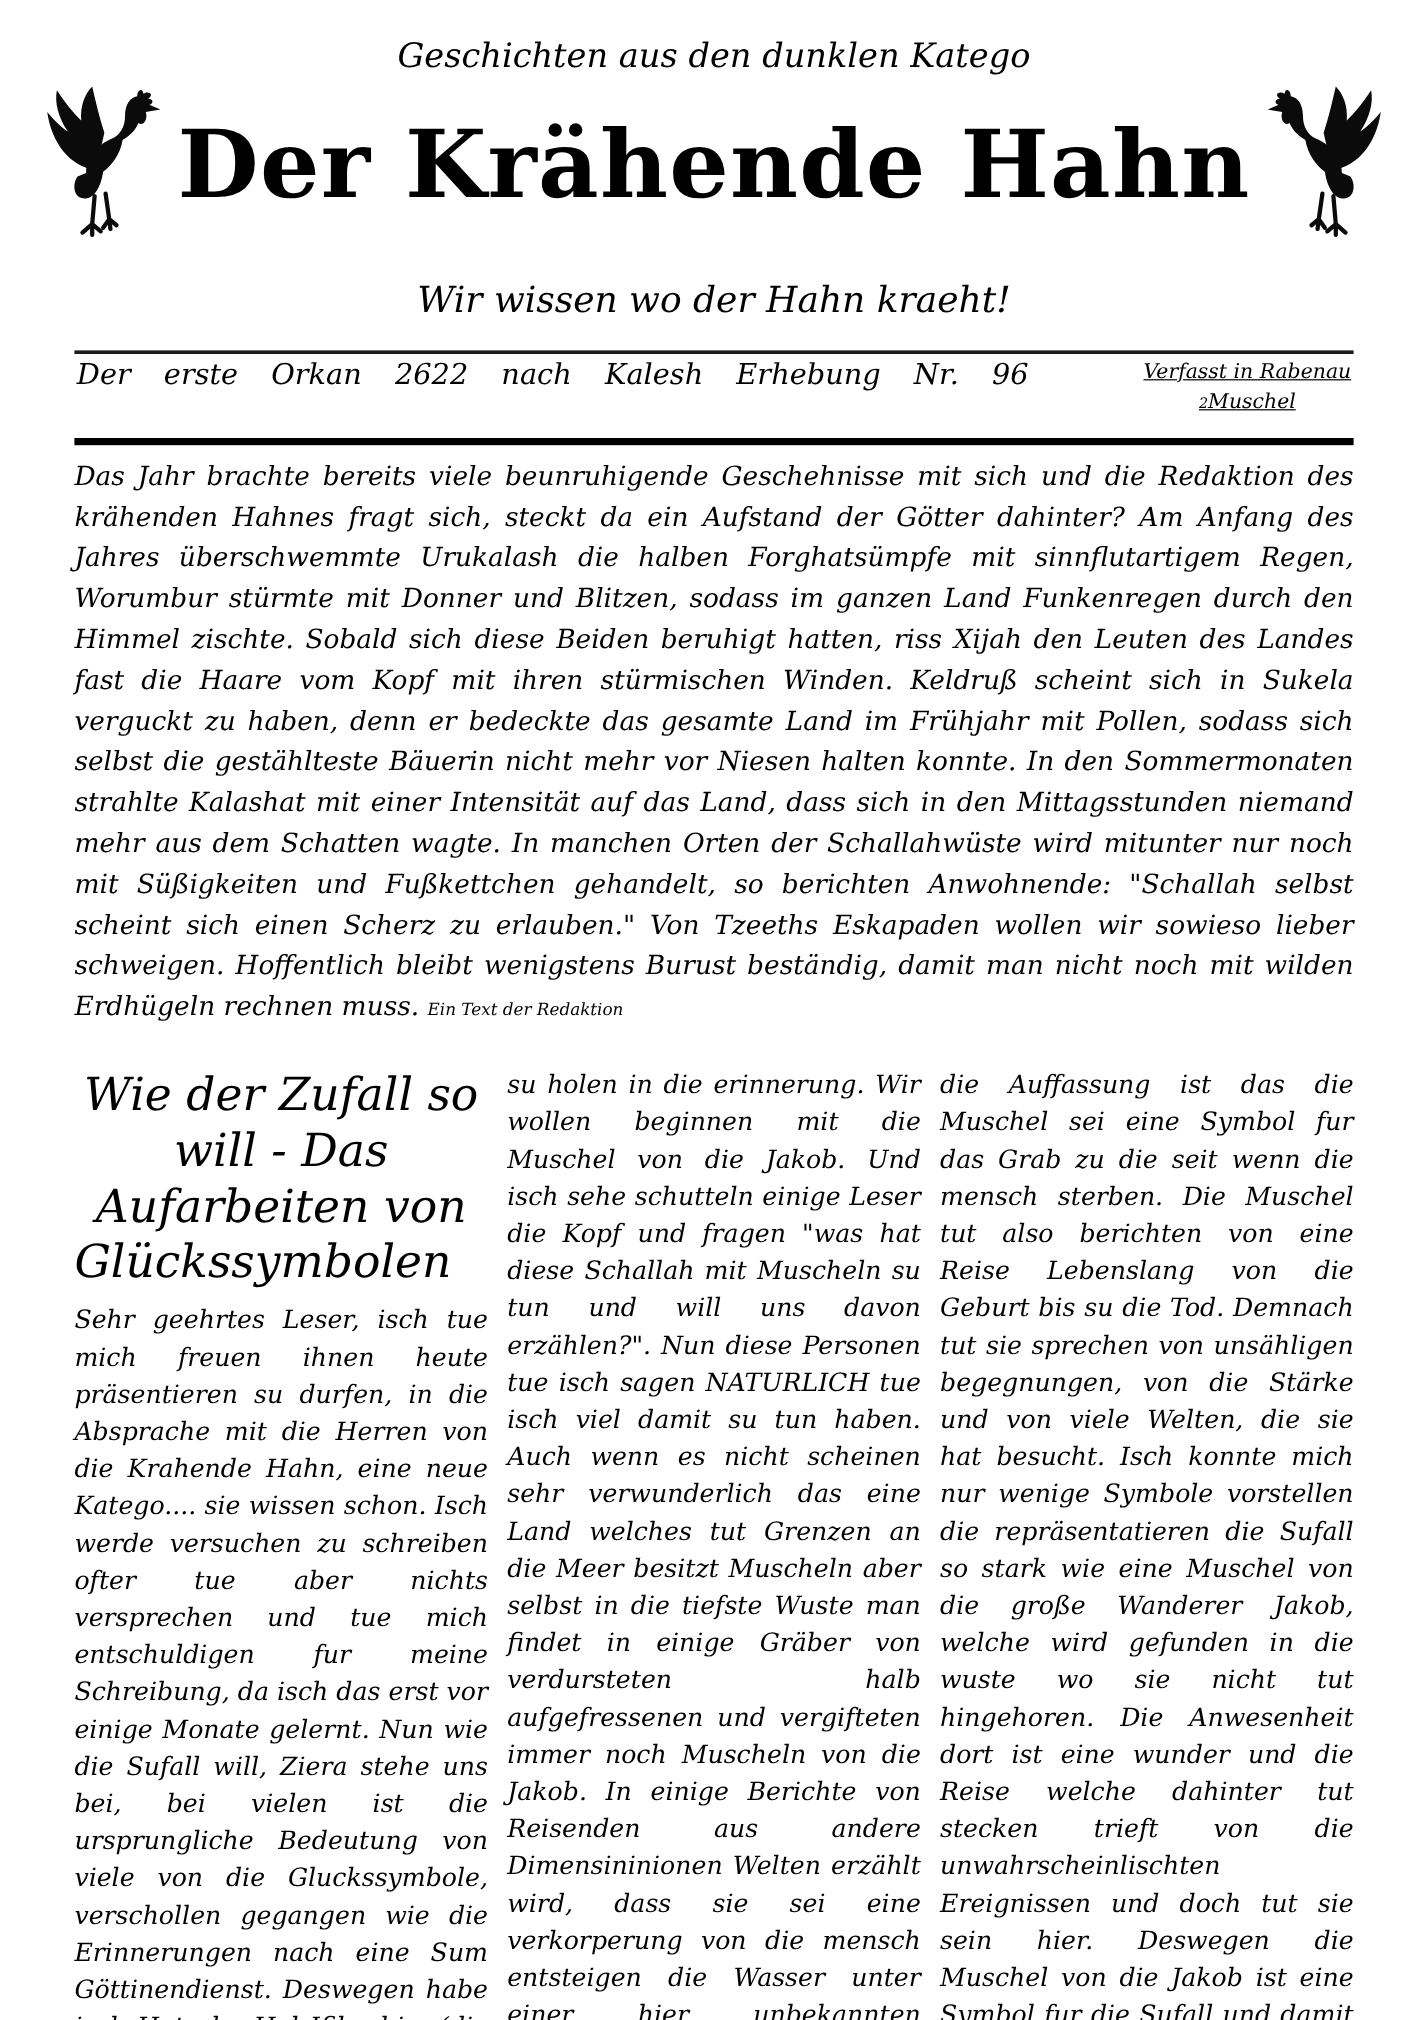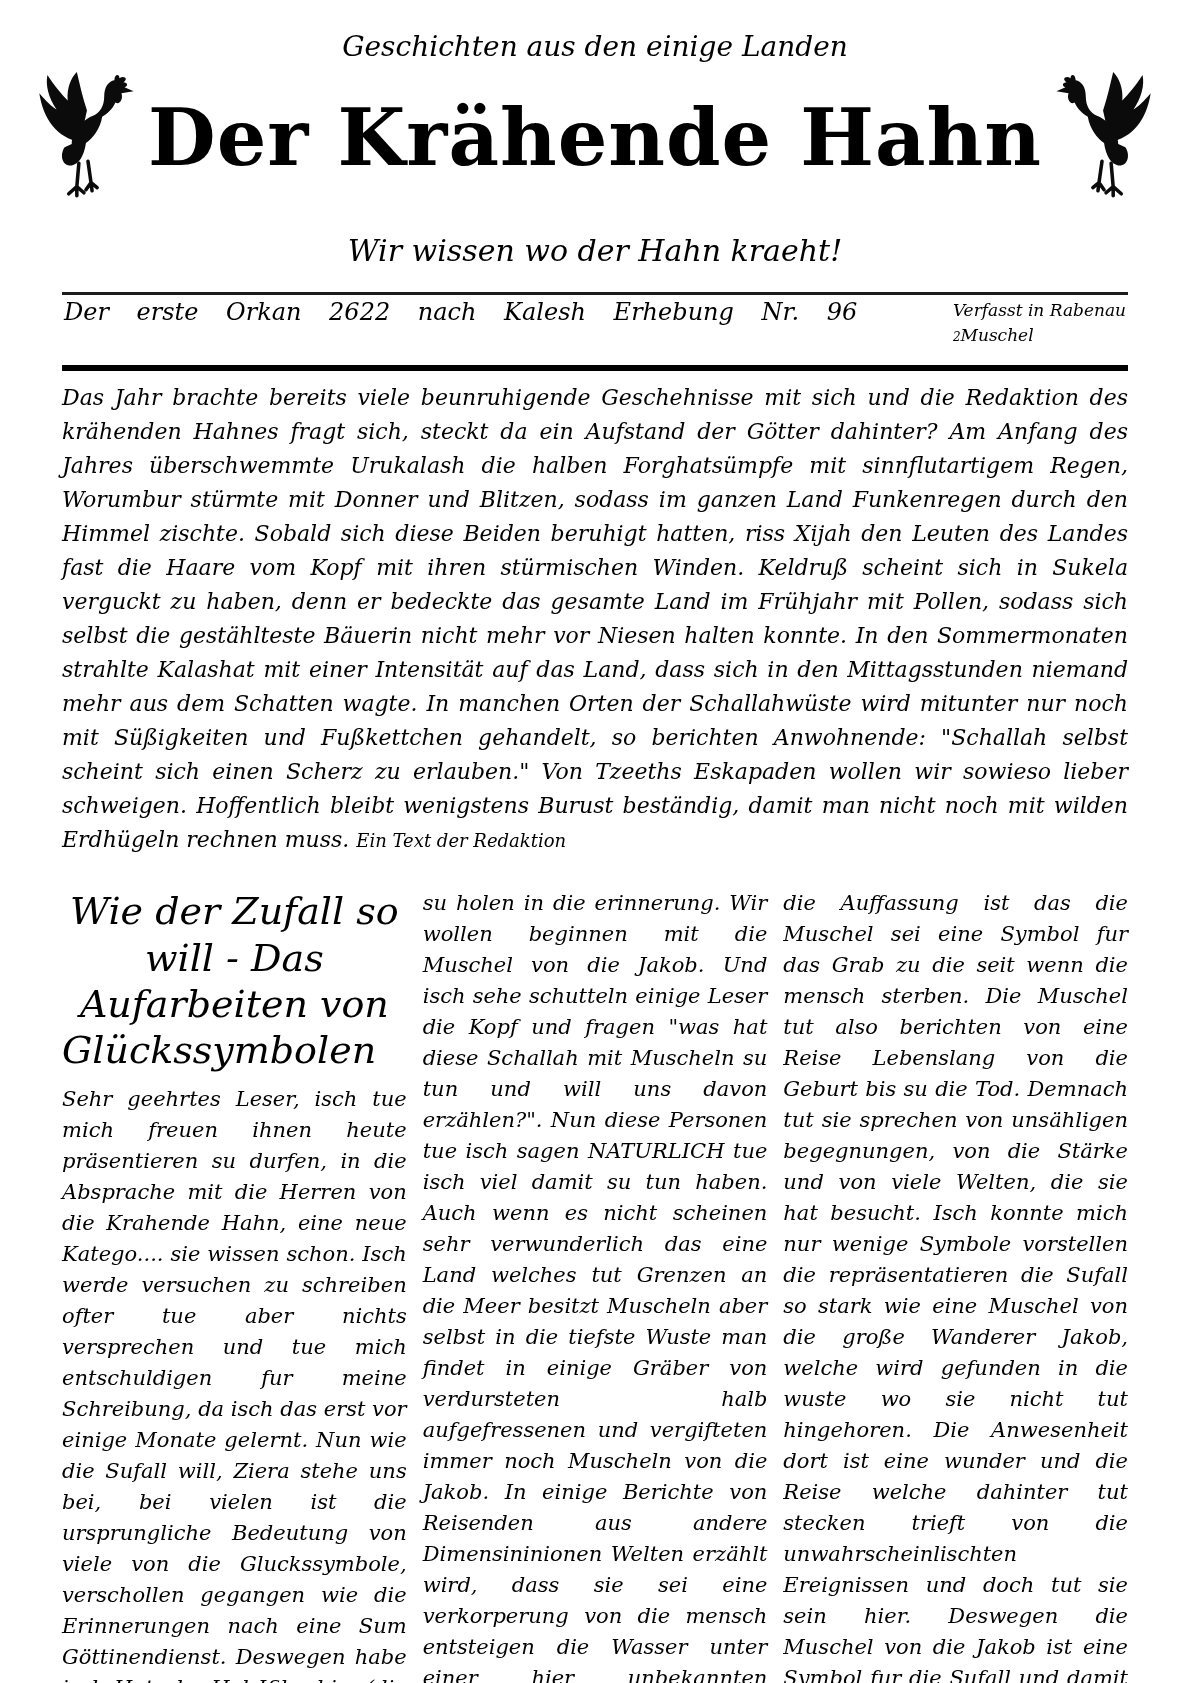--- a/index.html
+++ b/index.html
@@ -33,55 +33,55 @@
 
   
   .dateline{
     margin-top:24px;
     border-top:3px solid #1c1c1c;
     border-bottom:6px solid #000;
     padding:3px 2px 18px;
     display:flex; justify-content:space-between; align-items:flex-start;
   }
   .issue{font-style:italic; font-size:24px; word-spacing:20px; white-space:nowrap;}
-  .origin{font-style:italic; font-size:17px; text-align:left; line-height:1.45;}
+  .origin{font-style:italic; font-size:17px; text-align:center; line-height:1.45;text-decoration:underline;}
   .price-amount{font-size:12px;}
 
   
   .article1{margin-top:10px;}
   .headline1{
     font-style:italic; font-weight:normal;
     font-size:46px; margin:4px 0 8px; line-height:1.15;
   }
   .body1{
     font-style:italic; font-size:22px; line-height:34px;
     text-align:justify; margin:0;
   }
-  .byline1{font-size:18px;}
+  .byline1{font-size:14px;}
 
   
   .columns{display:flex; gap:16px; margin-top:30px;}
   .col{
     flex:1 1 0; font-style:italic;
     font-size:21px; line-height:31px;
     text-align:justify; text-align-last:justify;
   }
   .headline2{
     font-style:italic; font-weight:normal;
     font-size:38px; line-height:1.22;
     text-align:center; text-align-last:left;
     margin:0 0 10px;
   }
 </style>
 </head>
 <body>
 
 <div class="page">
 
-  <div class="tagline">Geschichten aus den einige Landen</div>
+  <div class="tagline">Geschichten aus den dunklen Katego</div>
 
   <div class="masthead">
     <span class="rooster">
       <svg viewBox="0 0 110 140" width="118" height="142" aria-hidden="true">
         <g fill="#0b0b0b">
           <path d="M46,74 C24,70 10,52 6,26 C13,34 18,39 23,42 C15,30 12,18 14,8 C21,19 28,27 34,33 C33,21 37,11 43,5 C46,18 49,31 53,43 Z"></path>
           <path d="M38,76 C38,62 49,52 59,48 C66,45 70,38 70,29 C70,20 74,14 80,13 C80,7 85,6 85,11 C90,8 94,12 89,15 C93,15 94,19 90,20 L99,24 L87,26 C89,32 85,38 81,35 C78,42 73,46 68,49 C66,61 59,70 52,75 C50,88 45,96 38,97 C28,98 26,86 31,79 Z"></path>
           <path d="M45,95 L43,118 M43,118 L35,125 M43,118 L43,127 M43,118 L50,124 M54,93 L57,114 M57,114 L52,121 M57,114 L63,119 M57,114 L58,122" stroke="#0b0b0b" stroke-width="3.5" fill="none" stroke-linecap="round"></path>
         </g>
       </svg>

